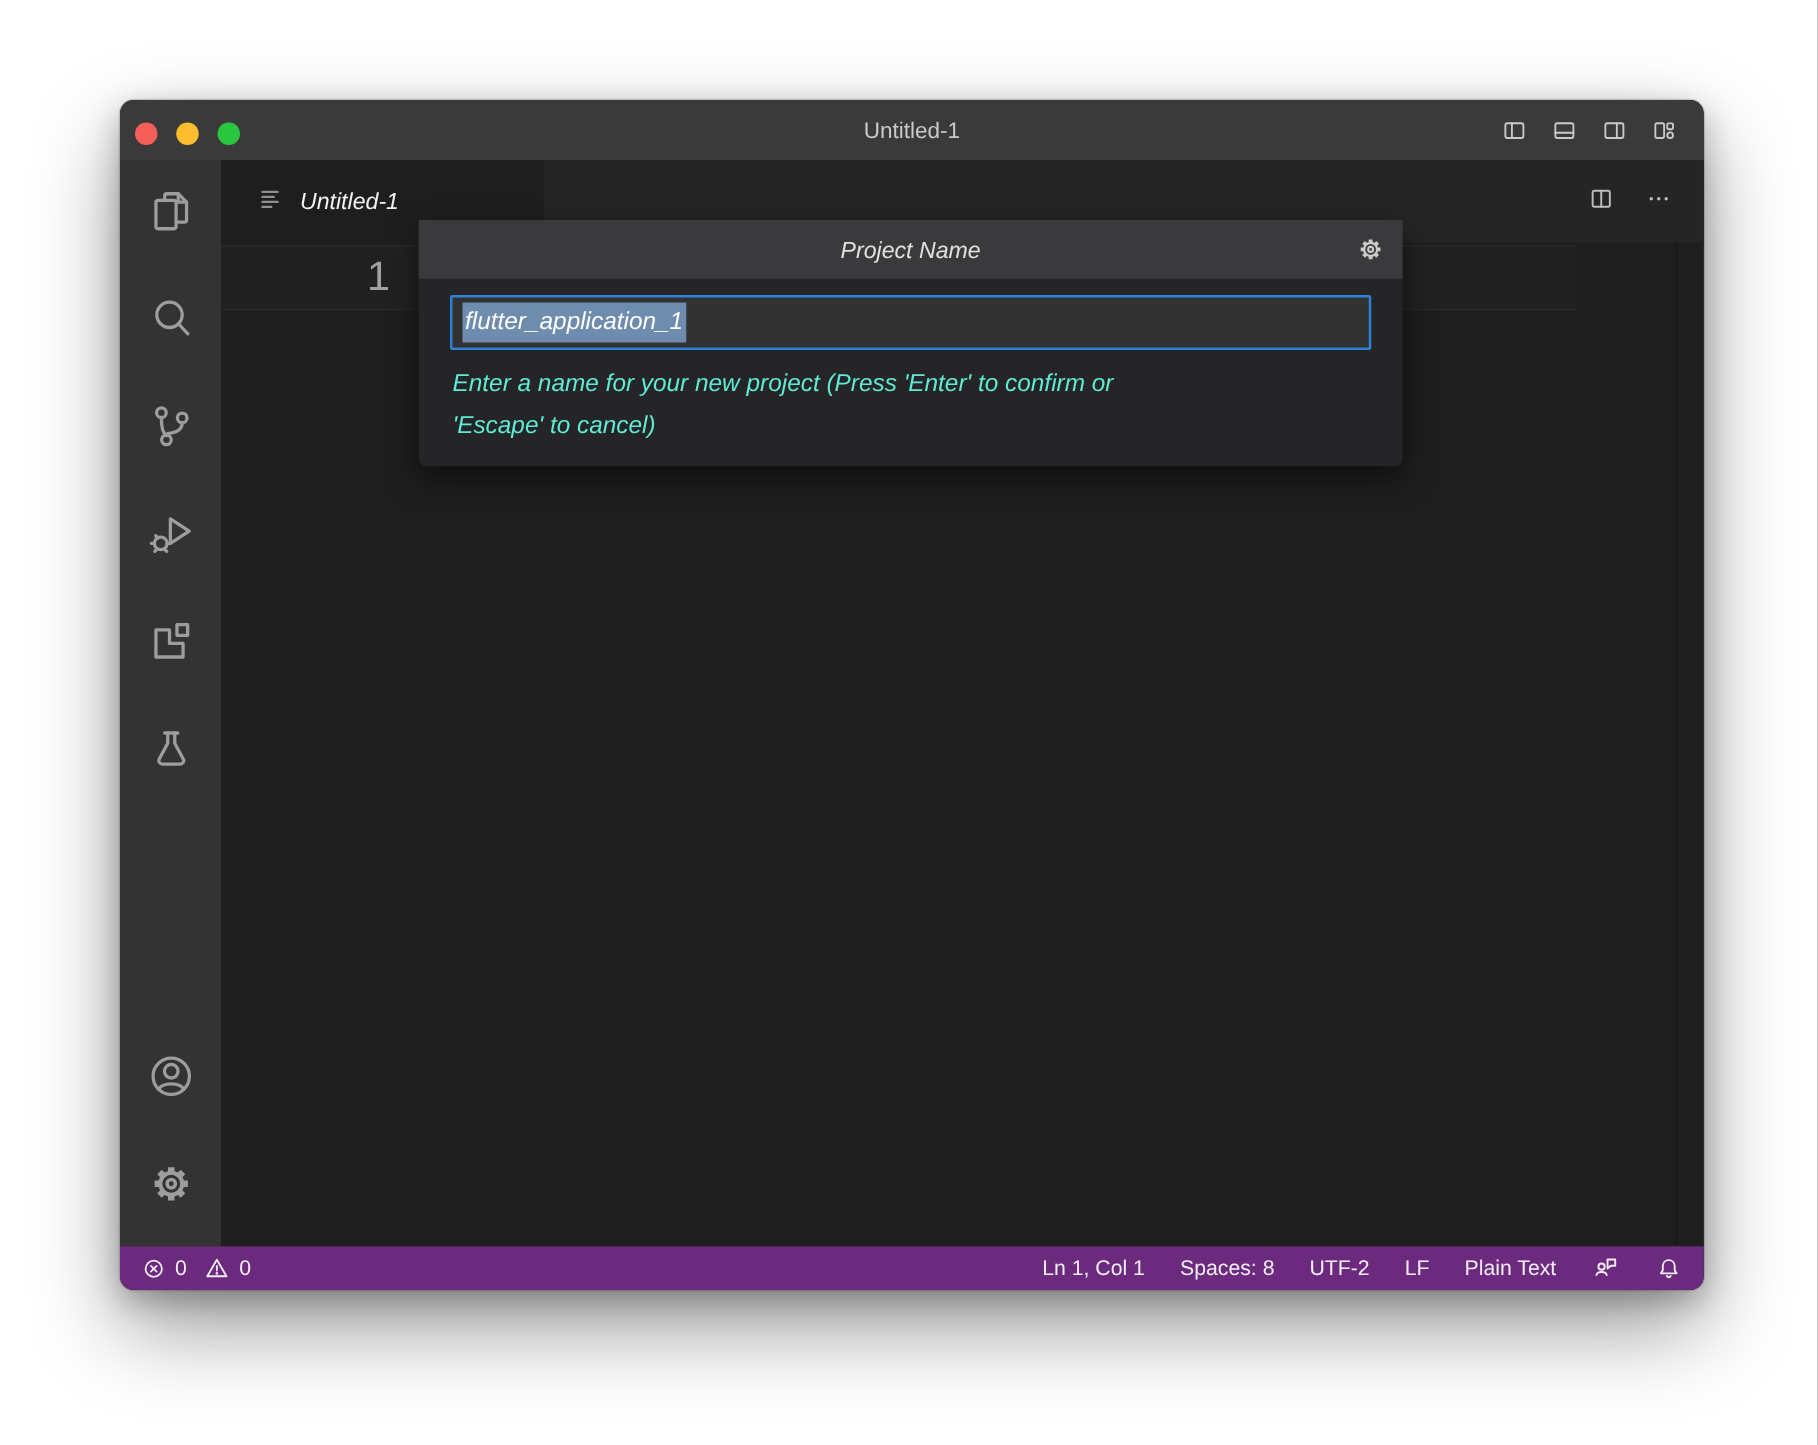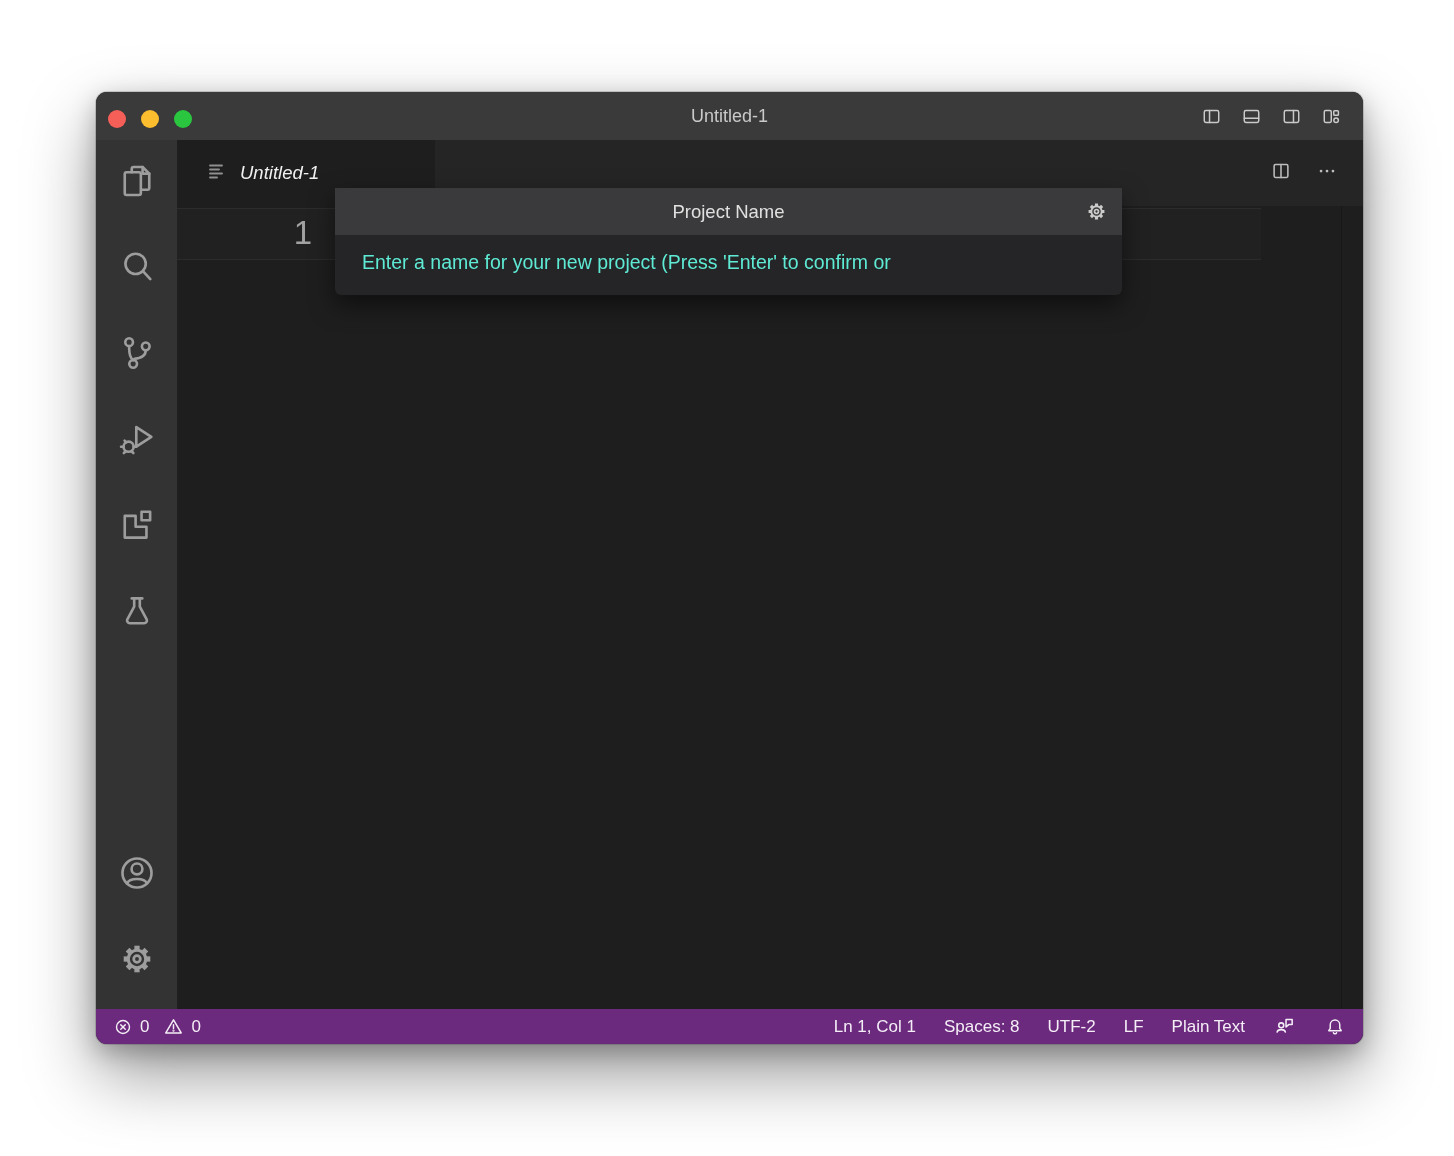--- a/index.html
+++ b/index.html
@@ -1,19 +1,19 @@
 <!DOCTYPE html>
 <html style="--titlebar: #3a3a3a; --activity_bar: #333333; --tab_strip: #252526; --editor_bg: #1e1e1e; --dialog_bg: #252527; --dialog_header_bg: #3a3a3c; --focus_border: #2e81d6; --selection: #6d8cae; --status_bar: #6c2a7e; --traffic_red: #f65f58; --traffic_yellow: #fcbd2e; --traffic_green: #2ac63f;"><head>
 <meta charset="utf-8">
 <style>
   * { margin:0; padding:0; box-sizing:border-box; }
   html,body { width:1454px; height:1156px; background:#ffffff; overflow:hidden;
     font-family:"Liberation Sans","DejaVu Sans",sans-serif; }
 
-  .window { position:absolute; left:96px; top:92px; width:1267px; height:952px;
+  .window { position:absolute; left:96px; top:80px; width:1267px; height:952px;
     border-radius:11px; overflow:hidden; background:var(--editor_bg,#1e1e1e);
     box-shadow:0 30px 70px rgba(0,0,0,.40), 0 8px 24px rgba(0,0,0,.25), 0 0 0 1px rgba(0,0,0,.15); }
 
   
   .titlebar { position:relative; height:48px; background:var(--titlebar,#3a3a3a); }
   .traffic { position:absolute; left:12px; top:18px; display:flex; gap:15px; }
   .traffic span { width:18px; height:18px; border-radius:50%; display:block; }
   .t-red    { background:var(--traffic_red,#f65f58); }
   .t-yellow { background:var(--traffic_yellow,#fcbd2e); }
   .t-green  { background:var(--traffic_green,#2ac63f); }
@@ -45,21 +45,21 @@
   .line-highlight { position:absolute; left:0; top:2px; width:1084px; height:52px;
     background:rgba(255,255,255,.015);
     border-top:1px solid rgba(255,255,255,.05); border-bottom:1px solid rgba(255,255,255,.05); }
   .line-number { position:absolute; left:0; top:1px; width:135px; height:52px; line-height:52px;
     text-align:right; font-size:33px; color:#a2a2a2; }
   .scrollbar-rule { position:absolute; left:1164px; top:0; bottom:0; width:1px; background:#181818; }
 
   
   .quick-input { position:absolute; left:239px; top:48px; width:787px; z-index:20;
     background:var(--dialog_bg,#252527); border-radius:0 0 6px 6px;
-    box-shadow:0 10px 24px rgba(0,0,0,.5); padding-bottom:12px; }
+    box-shadow:0 10px 24px rgba(0,0,0,.5); padding-bottom:12px;font-style:italic; }
   .qi-header { position:relative; height:47px; background:var(--dialog_header_bg,#3a3a3c); }
   .qi-title { height:47px; line-height:47px; text-align:center; color:#e0e0e0; font-size:18.5px; }
   .qi-gear { position:absolute; right:13px; top:11px; color:#cbcbcb; cursor:pointer; }
   .qi-input { margin:13px 25px 0 25px; height:44px; background:#323233;
     border:2px solid var(--focus_border,#2e81d6); border-radius:2px;
     display:flex; align-items:center; padding-left:8px; font-size:19.5px; color:#ffffff;
     cursor:text; }
   .qi-input .sel { background:var(--selection,#6d8cae); color:#ffffff; padding:4px 2px 5px 2px; }
   .qi-prompt { margin:11px 27px 4px 27px; color:#5eead4; font-size:19.5px; line-height:33px; }
 
@@ -254,22 +254,26 @@
               <line x1="7" y1="12" x2="4.4" y2="12"></line>
                 <line x1="8.46" y1="8.46" x2="6.62" y2="6.62"></line>
               <line x1="12" y1="7" x2="12" y2="4.4"></line>
                 <line x1="15.54" y1="8.46" x2="17.38" y2="6.62"></line>
             </g>
             <circle cx="12" cy="12" r="5" stroke-width="1.8"></circle>
             <circle cx="12" cy="12" r="1.9" stroke-width="1.6"></circle>
           </svg>
         </span>
       </div>
+      <div class="qi-input">
+        <span class="sel">flutter_application_1</span>
+      </div>
       <div class="qi-prompt">
         <div>Enter a name for your new project (Press 'Enter' to confirm or</div>
+        <div>'Escape' to cancel)</div>
       </div>
     </div>
   </div>
 
   <div class="statusbar">
     <div class="sb-left">
       <span class="sb-icon">
         <svg width="20" height="20" viewBox="0 0 24 24" fill="none" stroke="currentColor" stroke-width="1.7">
           <circle cx="12" cy="12" r="7.8"></circle>
           <line x1="9.3" y1="9.3" x2="14.7" y2="14.7"></line>

